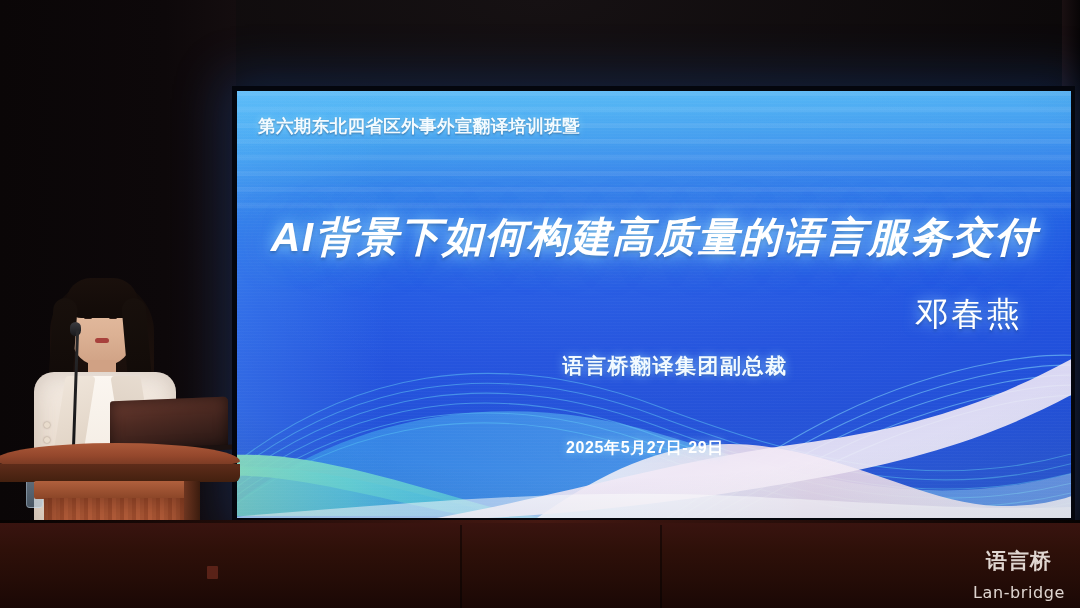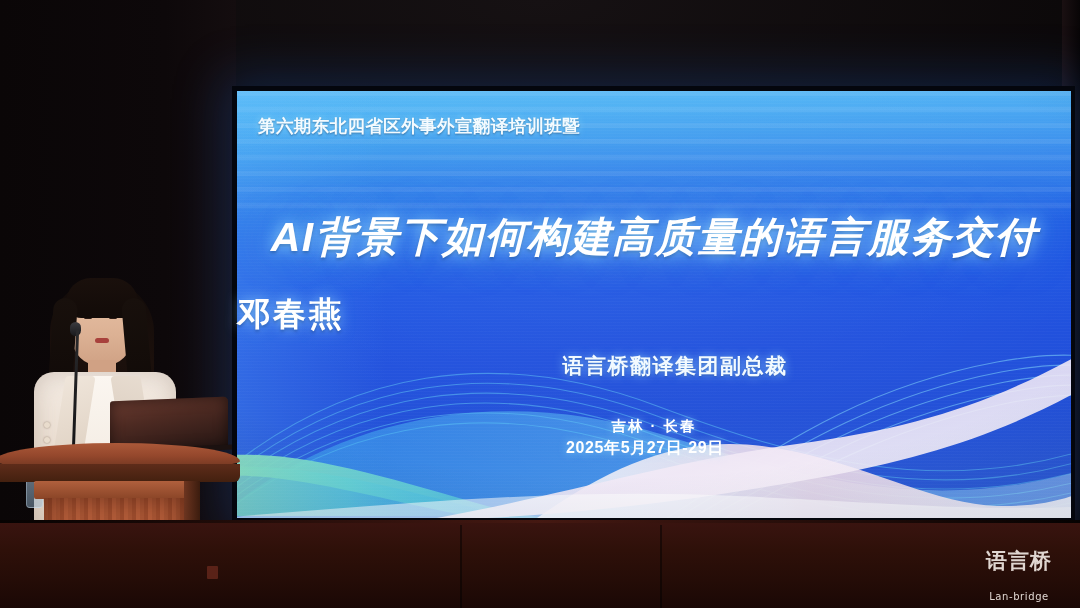--- a/index.html
+++ b/index.html
@@ -57,22 +57,22 @@
   
   .slide-head{position:absolute;left:258px;top:114px;width:420px;
     color:#f4fbff;font-size:17.5px;line-height:25px;font-weight:700;
     letter-spacing:.4px;text-shadow:0 0 7px rgba(150,225,255,.75),0 1px 2px rgba(0,40,90,.6);}
   .slide-head div{white-space:nowrap;}
 
   .slide-title{position:absolute;left:237px;top:212px;width:834px;text-align:center;
     color:#ffffff;font-size:41px;line-height:50px;font-weight:700;letter-spacing:1.5px;
     text-shadow:0 0 16px rgba(165,235,255,.85),0 0 38px rgba(110,200,255,.55),0 2px 3px rgba(0,35,95,.45);font-style:italic;}
 
-  .slide-speaker{position:absolute;left:237px;top:293px;width:786px;text-align:left;
-    color:#ffffff;font-size:33px;line-height:42px;font-weight:700;letter-spacing:3px;
+  .slide-speaker{position:absolute;left:237px;top:293px;width:786px;text-align:right;
+    color:#ffffff;font-size:33px;line-height:42px;font-weight:400;letter-spacing:3px;
     text-shadow:0 0 14px rgba(160,230,255,.75),0 2px 3px rgba(0,35,95,.4);}
 
   .slide-role{position:absolute;left:237px;top:352px;width:834px;text-align:center;
     color:#f2faff;font-size:21px;line-height:28px;font-weight:700;letter-spacing:1.5px;
     text-shadow:0 0 10px rgba(160,230,255,.7),0 1px 2px rgba(0,35,95,.4);margin-left:21px;}
 
   .slide-place{position:absolute;left:237px;top:416px;width:834px;text-align:center;
     color:#ffffff;font-size:14.5px;line-height:21px;font-weight:700;letter-spacing:2px;
     text-shadow:0 0 8px rgba(160,230,255,.7);}
   .slide-date{position:absolute;left:237px;top:437px;width:816px;text-align:center;
@@ -134,21 +134,21 @@
       #a75534 0px,#a75534 4px,#9c4c2d 4px,#9c4c2d 8px,#b25c39 8px,#b25c39 12px);
     box-shadow:inset 0 0 26px rgba(60,20,8,.55);}
   .podium-side{position:absolute;left:184px;top:481px;width:16px;height:127px;
     background:linear-gradient(90deg,#6d3520,#3b1c0e);}
 
   
   .watermark{position:absolute;left:966px;top:546px;width:106px;height:56px;
     display:flex;flex-direction:column;align-items:center;justify-content:center;
     opacity:.92;gap:16px;}
   .wm-logo{position:relative;width:92px;height:30px;}
-  .wm-text{color:#efe7e2;font-size:10px;letter-spacing:.6px;font-family:"DejaVu Sans",sans-serif;}
+  .wm-text{color:#efe7e2;font-size:16px;letter-spacing:.6px;font-family:"DejaVu Sans",sans-serif;}
   .wm-cn{position:absolute;left:0;top:0;width:92px;height:30px;color:#efe7e2;
     font-size:21px;font-weight:700;line-height:30px;text-align:center;letter-spacing:1px;
     font-family:"DejaVu Sans",sans-serif;}
 </style>
 </head>
 <body>
 
 <div class="stage">
 
   <div class="backdrop"></div>
@@ -221,21 +221,20 @@
     <div class="vignette"></div>
   </div>
 
   <div class="slide-head">
     <div>第六期东北四省区外事外宣翻译培训班暨</div>
   </div>
 
   <div class="slide-title">AI背景下如何构建高质量的语言服务交付</div>
   <div class="slide-speaker">邓春燕</div>
   <div class="slide-role">语言桥翻译集团副总裁</div>
-  <div class="slide-place">吉林 · 长春</div>
   <div class="slide-date">2025年5月27日-29日</div>
 
   <div class="person">
     <div class="hair-back"></div>
     <div class="face"></div>
     <div class="eye l"></div>
     <div class="eye r"></div>
     <div class="lips"></div>
     <div class="hair-front"></div>
     <div class="hair-strand l"></div>

